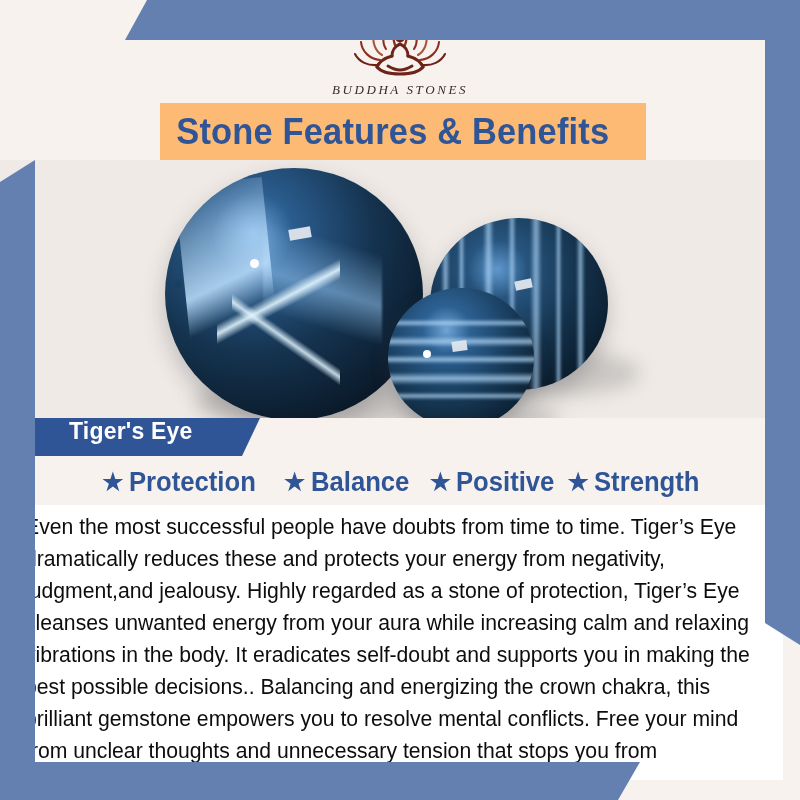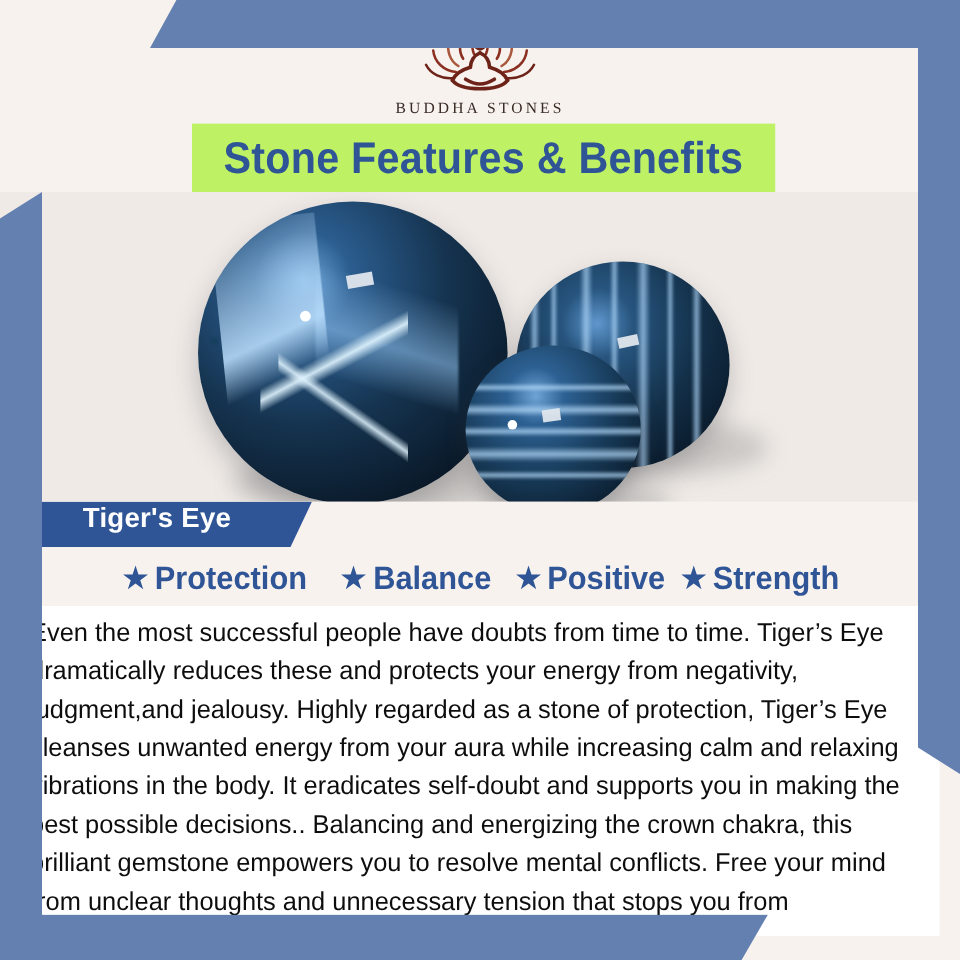--- a/index.html
+++ b/index.html
@@ -40,28 +40,28 @@
   
   .header{position:absolute;top:0;left:0;width:800px;height:108px;z-index:3;}
   .logo-wrap{
     position:absolute;left:0;right:0;top:14px;
     display:flex;flex-direction:column;align-items:center;
   }
   .lotus{display:block;}
   .brand{
     margin-top:2px;
     font-family:"Liberation Serif", serif;
-    font-size:13px;letter-spacing:2.6px;color:#3a2a26;font-weight:400;
+    font-size:13px;letter-spacing:2.6px;color:#3a2a26;font-weight:400;font-style:italic;
   }
 
   
   .title-box{
     position:absolute;left:160px;top:103px;width:486px;height:57px;
-    background:#bef264;
-    display:flex;align-items:center;justify-content:center;
+    background:#fdba74;
+    display:flex;align-items:center;
     z-index:4;
   }
   .title-text{
     font-family:"Liberation Sans Narrow","Liberation Sans",sans-serif;
     font-weight:700;font-size:37px;color:#2f5597;
     letter-spacing:.2px;transform:scaleX(.93);transform-origin:center;
     white-space:nowrap;
   }
 
   

